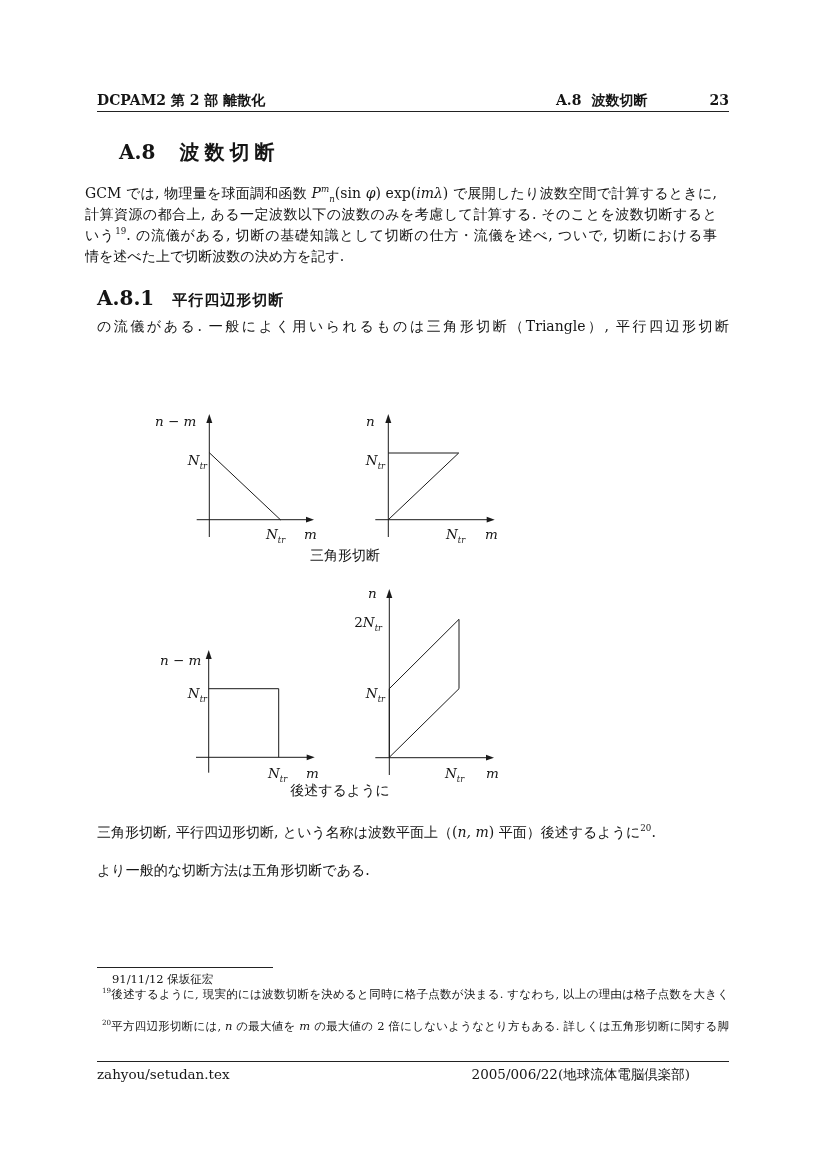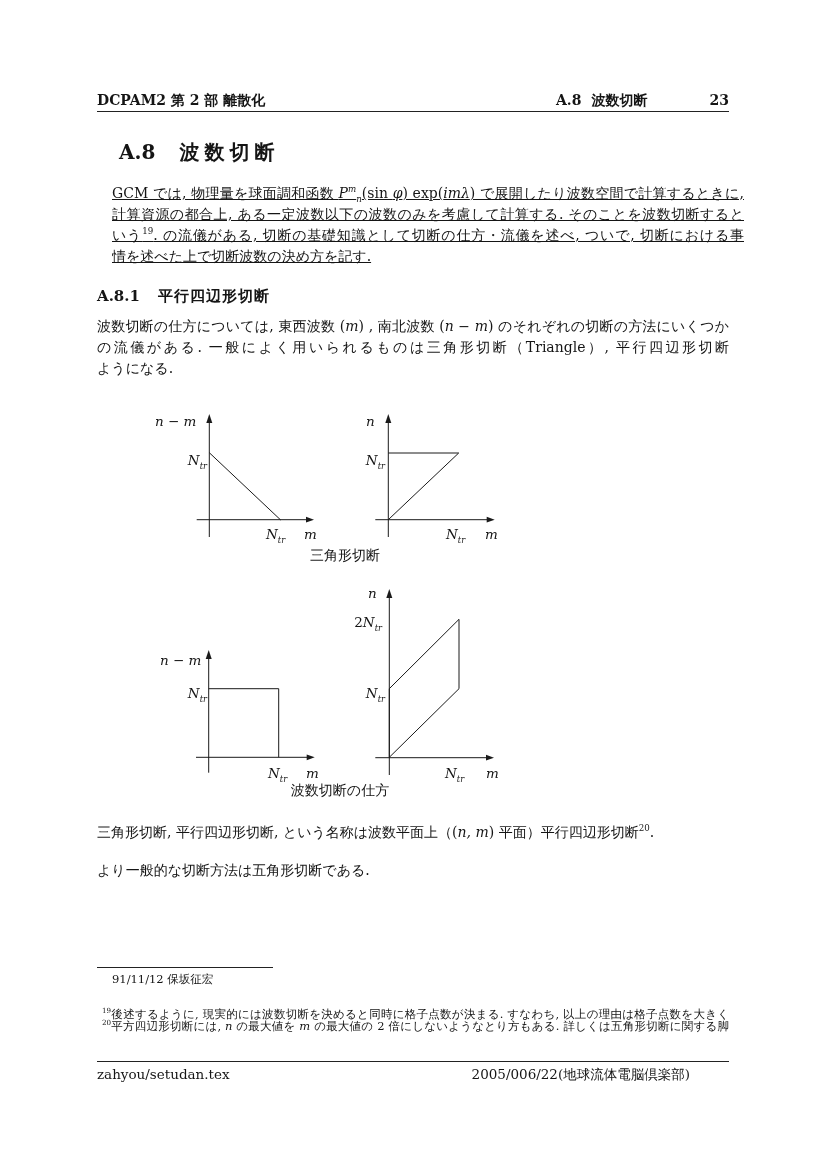--- a/index.html
+++ b/index.html
@@ -9,21 +9,21 @@
   .rule{position:absolute;height:1px;background:#222;}
   
   .hdr{font-size:14px;font-weight:bold;white-space:nowrap;}
   .hdr-right{display:flex;align-items:baseline;}
   .hdr-sec-title{margin-left:10px;}
   .hdr-page{margin-left:auto;}
   
   .sec-num{font-size:20px;font-weight:bold;}
   .sec-title{font-size:20px;font-weight:bold;letter-spacing:5px;margin-left:24px;
              font-family:"DejaVu Sans","Liberation Sans",sans-serif;}
-  .ssec-num{font-size:15px;font-weight:bold;}
+  .ssec-num{font-size:20px;font-weight:bold;}
   .ssec-title{font-size:15px;font-weight:bold;letter-spacing:1px;margin-left:18px;
               font-family:"DejaVu Sans","Liberation Sans",sans-serif;}
   
   .para{width:632px;}
   .line{font-size:14px;line-height:21px;height:21px;overflow:hidden;}
   .jline{text-align:justify;text-align-last:justify;}
   .lline{text-align:left;}
   sup{font-size:0.62em;vertical-align:super;line-height:0;}
   sub{font-size:0.62em;vertical-align:sub;line-height:0;}
   
@@ -49,35 +49,33 @@
     <span>A.8</span>
     <span class="hdr-sec-title">波数切断</span>
     <span class="hdr-page">23</span>
   </div>
   <div class="rule" style="left:97px;top:111px;width:632px;"></div>
 
   <div class="abs" style="left:97px;top:139px;margin-left:22px;">
     <span class="sec-num">A.8</span><span class="sec-title">波数切断</span>
   </div>
 
-  <div class="abs para" style="left:112px;top:183px;text-decoration:underline;">
+  <div class="abs para" style="left:85px;top:183px;">
     <div class="line jline"><span>GCM では, 物理量を球面調和函数 </span><span style="font-style: italic;">P</span><sup style="font-style: italic;">m</sup><sub style="font-style: italic;">n</sub><span>(sin </span><span style="font-style: italic;">φ</span><span>) exp(</span><span style="font-style: italic;">imλ</span><span>) で展開したり波数空間で計算するときに,</span></div>
     <div class="line jline"><span>計算資源の都合上, ある一定波数以下の波数のみを考慮して計算する. そのことを波数切断すると</span></div>
     <div class="line jline"><span>いう</span><sup>19</sup><span>.  の流儀がある, 切断の基礎知識として切断の仕方・流儀を述べ, ついで, 切断における事</span></div>
     <div class="line lline"><span>情を述べた上で切断波数の決め方を記す.</span></div>
   </div>
 
   <div class="abs" style="left:97px;top:286px;">
     <span class="ssec-num">A.8.1</span><span class="ssec-title">平行四辺形切断</span>
   </div>
 
   <div class="abs para" style="left:97px;top:316px;">
-    <div class="line jline"><span>波数切断の仕方については, 東西波数 (</span><span style="font-style: italic;">m</span><span>) , 南北波数 (</span><span style="font-style: italic;">n − m</span><span>) のそれぞれの切断の方法にいくつか</span></div>
     <div class="line jline"><span>の流儀がある. 一般によく用いられるものは三角形切断（Triangle）, 平行四辺形切断（Rhomboidal</span></div>
-    <div class="line lline"><span>ようになる.</span></div>
   </div>
 
   <div class="fig" style="top:410px;height:160px;">
     <svg width="632" height="160" viewBox="0 0 632 160">
       <g stroke="#1a1a1a" stroke-width="1" fill="none">
         <line x1="112.3" y1="10" x2="112.3" y2="127"></line>
         <line x1="99.7" y1="109.7" x2="213" y2="109.7"></line>
         <line x1="112.3" y1="42.7" x2="183.7" y2="110"></line>
         <line x1="291.3" y1="10" x2="291.3" y2="127"></line>
         <line x1="278.3" y1="109.7" x2="393.7" y2="109.7"></line>
@@ -122,34 +120,34 @@
     </svg>
     <div class="flabel" style="left:63px;top:65px;"><span style="font-style: italic;">n − m</span></div>
     <div class="flabel fr" style="left:40px;width:70px;top:98px;"><span style="font-style: italic;">N</span><sub style="font-style: italic;">tr</sub></div>
     <div class="flabel" style="left:171px;top:178px;"><span style="font-style: italic;">N</span><sub style="font-style: italic;">tr</sub></div>
     <div class="flabel" style="left:209px;top:178px;"><span style="font-style: italic;">m</span></div>
     <div class="flabel" style="left:271px;top:-2px;"><span style="font-style: italic;">n</span></div>
     <div class="flabel fr" style="left:205px;width:80px;top:27px;"><span>2</span><span style="font-style: italic;">N</span><sub style="font-style: italic;">tr</sub></div>
     <div class="flabel fr" style="left:218px;width:70px;top:98px;"><span style="font-style: italic;">N</span><sub style="font-style: italic;">tr</sub></div>
     <div class="flabel" style="left:348px;top:178px;"><span style="font-style: italic;">N</span><sub style="font-style: italic;">tr</sub></div>
     <div class="flabel" style="left:389px;top:178px;"><span style="font-style: italic;">m</span></div>
-    <div class="fcap" style="left:143px;top:194px;">波数切断の仕方</div>
+    <div class="fcap" style="left:143px;top:194px;">後述するように</div>
   </div>
 
   <div class="abs para" style="left:97px;top:822px;">
-    <div class="line lline"><span>三角形切断, 平行四辺形切断, という名称は波数平面上（(</span><span style="font-style: italic;">n, m</span><span>) 平面）平行四辺形切断</span><sup>20</sup><span>.</span></div>
+    <div class="line lline"><span>三角形切断, 平行四辺形切断, という名称は波数平面上（(</span><span style="font-style: italic;">n, m</span><span>) 平面）後述するように</span><sup>20</sup><span>.</span></div>
   </div>
   <div class="abs para" style="left:97px;top:860px;">
     <div class="line lline"><span>より一般的な切断方法は五角形切断である.</span></div>
   </div>
 
   <div class="rule" style="left:97px;top:967px;width:176px;"></div>
   <div class="abs fline ftext" style="left:97px;top:971px;padding-left:15px;width:617px;">91/11/12 保坂征宏</div>
   <div class="abs ftext" style="left:97px;top:986px;">
-    <div class="fline fjust" style="text-indent:5px;margin-top:20px;"><sup>19</sup><span>後述するように, 現実的には波数切断を決めると同時に格子点数が決まる. すなわち, 以上の理由は格子点数を大きく</span></div>
+    <div class="fline fjust" style="text-indent:5px;"><sup>19</sup><span>後述するように, 現実的には波数切断を決めると同時に格子点数が決まる. すなわち, 以上の理由は格子点数を大きく</span></div>
   </div>
   <div class="abs ftext" style="left:97px;top:1018px;">
     <div class="fline fjust" style="text-indent:5px;"><sup>20</sup><span>平方四辺形切断には, </span><span style="font-style: italic;">n</span><span> の最大値を </span><span style="font-style: italic;">m</span><span> の最大値の 2 倍にしないようなとり方もある. 詳しくは五角形切断に関する脚</span></div>
   </div>
 
   <div class="rule" style="left:97px;top:1061px;width:632px;"></div>
   <div class="abs ftr" style="left:97px;top:1066px;">zahyou/setudan.tex</div>
   <div class="abs ftr" style="left:400px;top:1066px;width:290px;text-align:right;">2005/006/22(地球流体電脳倶楽部)</div>
 
 </div>

